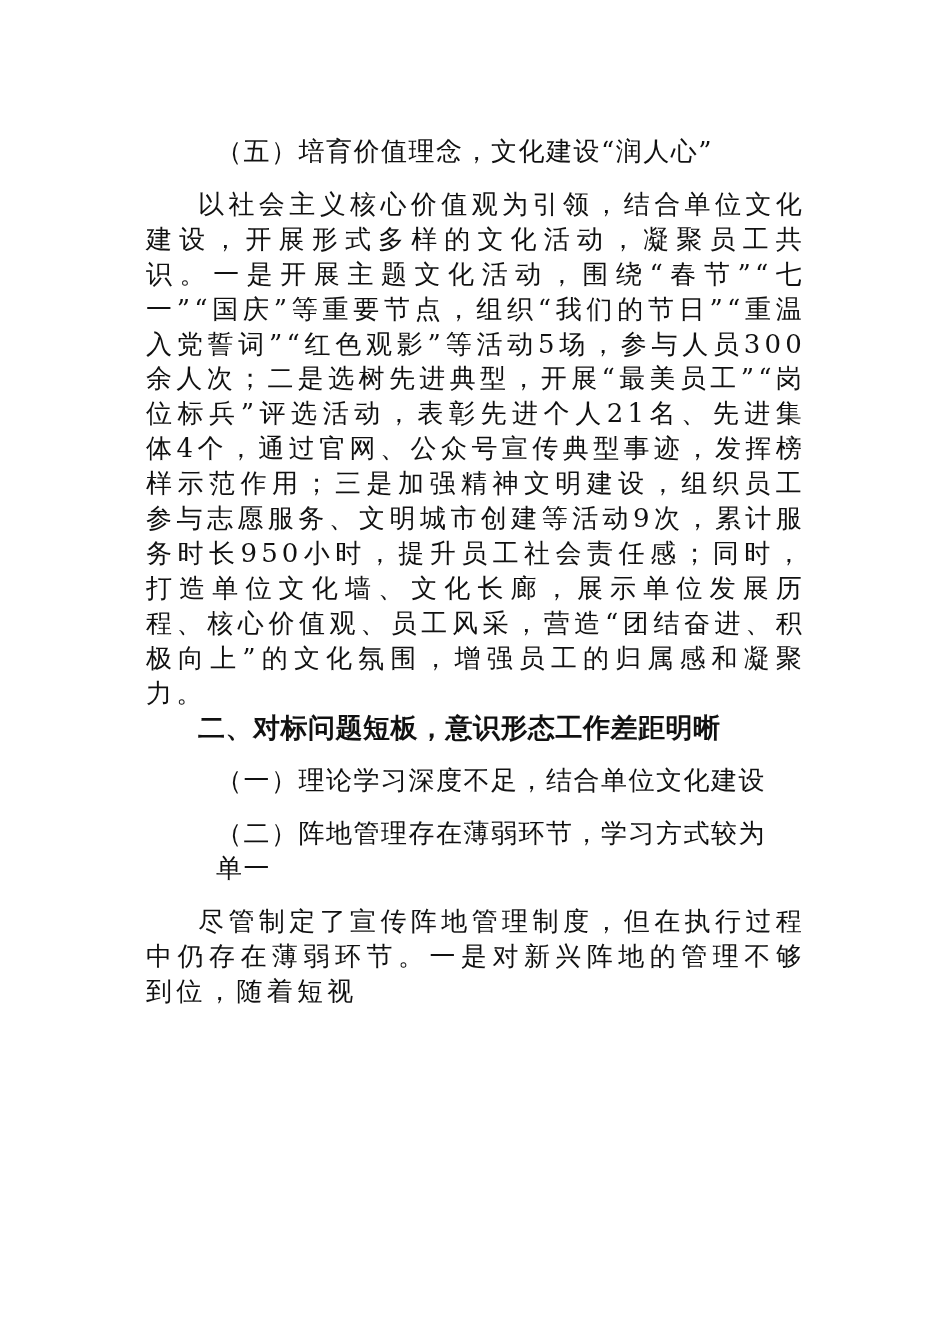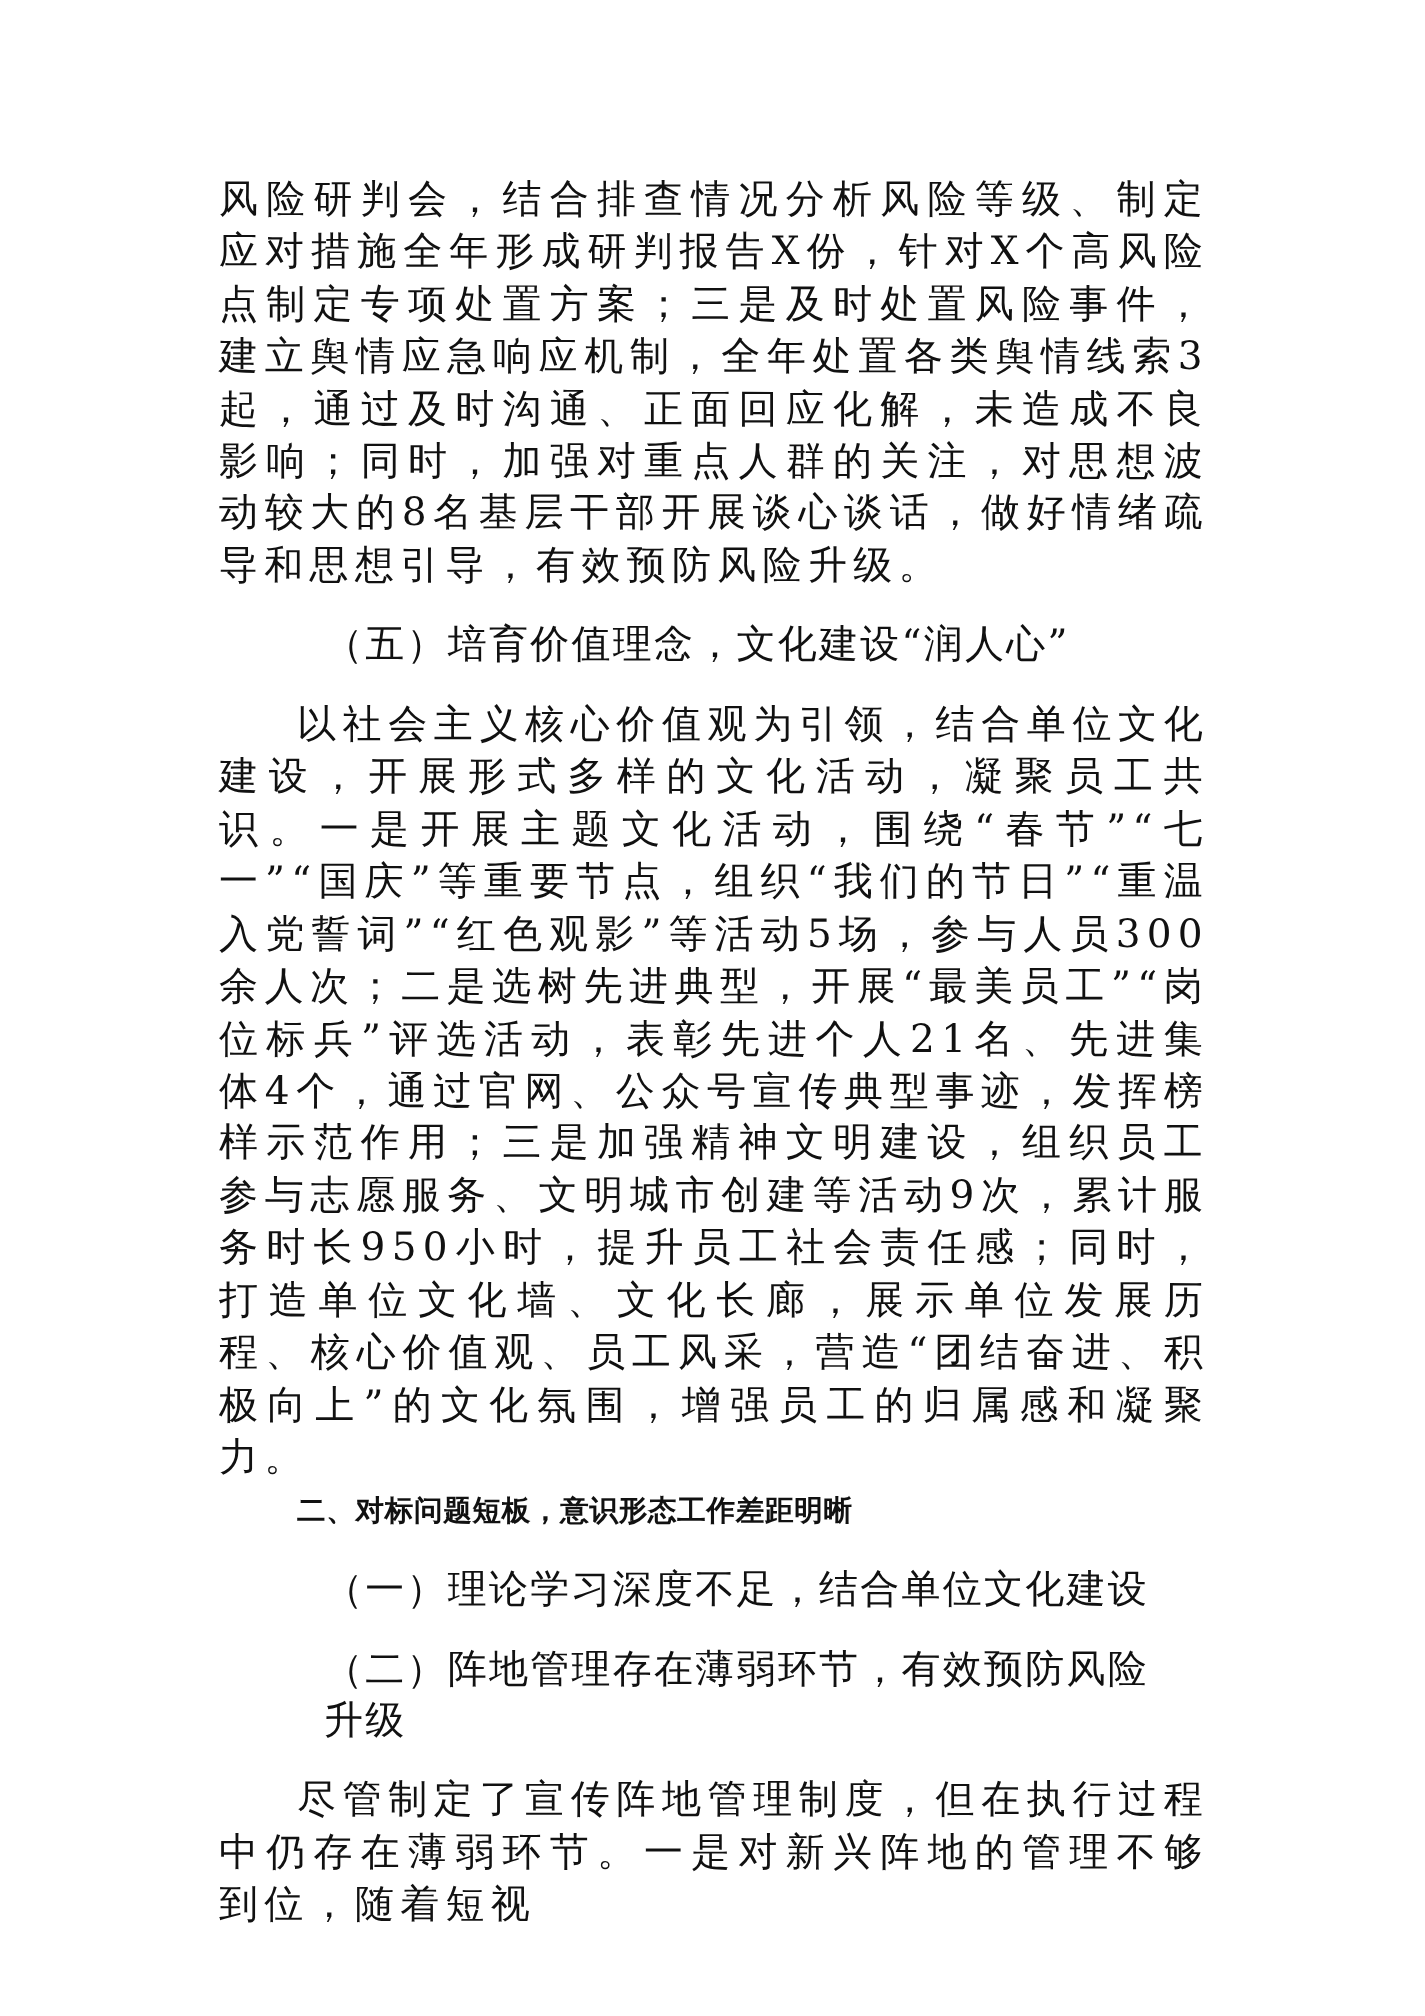--- a/index.html
+++ b/index.html
@@ -38,27 +38,26 @@
       padding-left: 52px;
       letter-spacing: 1.5px;
       font-weight: normal;
     }
     .h2 {
       margin: 0;
       padding-left: 52px;
       font-family: "DejaVu Sans", "Liberation Sans", sans-serif;
       font-weight: bold;
       letter-spacing: 0.5px;
-      font-size: 19px;
+      font-size: 27px;
     }
   </style>
 </head>
 <body>
 
 <div class="page">
-  <p class="para">风险研判会，结合排查情况分析风险等级、制定应对措施全年形成研判报告X份，针对X个高风险点制定专项处置方案；三是及时处置风险事件，建立舆情应急响应机制，全年处置各类舆情线索3起，通过及时沟通、正面回应化解，未造成不良影响；同时，加强对重点人群的关注，对思想波动较大的8名基层干部开展谈心谈话，做好情绪疏导和思想引导，有效预防风险升级。</p>
   <p class="subhead">（五）培育价值理念，文化建设“润人心”</p>
   <p class="para indent">以社会主义核心价值观为引领，结合单位文化建设，开展形式多样的文化活动，凝聚员工共识。一是开展主题文化活动，围绕“春节”“七一”“国庆”等重要节点，组织“我们的节日”“重温入党誓词”“红色观影”等活动5场，参与人员300余人次；二是选树先进典型，开展“最美员工”“岗位标兵”评选活动，表彰先进个人21名、先进集体4个，通过官网、公众号宣传典型事迹，发挥榜样示范作用；三是加强精神文明建设，组织员工参与志愿服务、文明城市创建等活动9次，累计服务时长950小时，提升员工社会责任感；同时，打造单位文化墙、文化长廊，展示单位发展历程、核心价值观、员工风采，营造“团结奋进、积极向上”的文化氛围，增强员工的归属感和凝聚力。</p>
   <p class="h2">二、对标问题短板，意识形态工作差距明晰</p>
   <p class="subhead">（一）理论学习深度不足，结合单位文化建设</p>
-  <p class="subhead">（二）阵地管理存在薄弱环节，有效预防风险升级</p>
+  <p class="subhead">（二）阵地管理存在薄弱环节，学习方式较为单一</p>
   <p class="para indent">尽管制定了宣传阵地管理制度，但在执行过程中仍存在薄弱环节。一是对新兴阵地的管理不够到位，随着短视</p>
 </div>
 
 </body></html>

